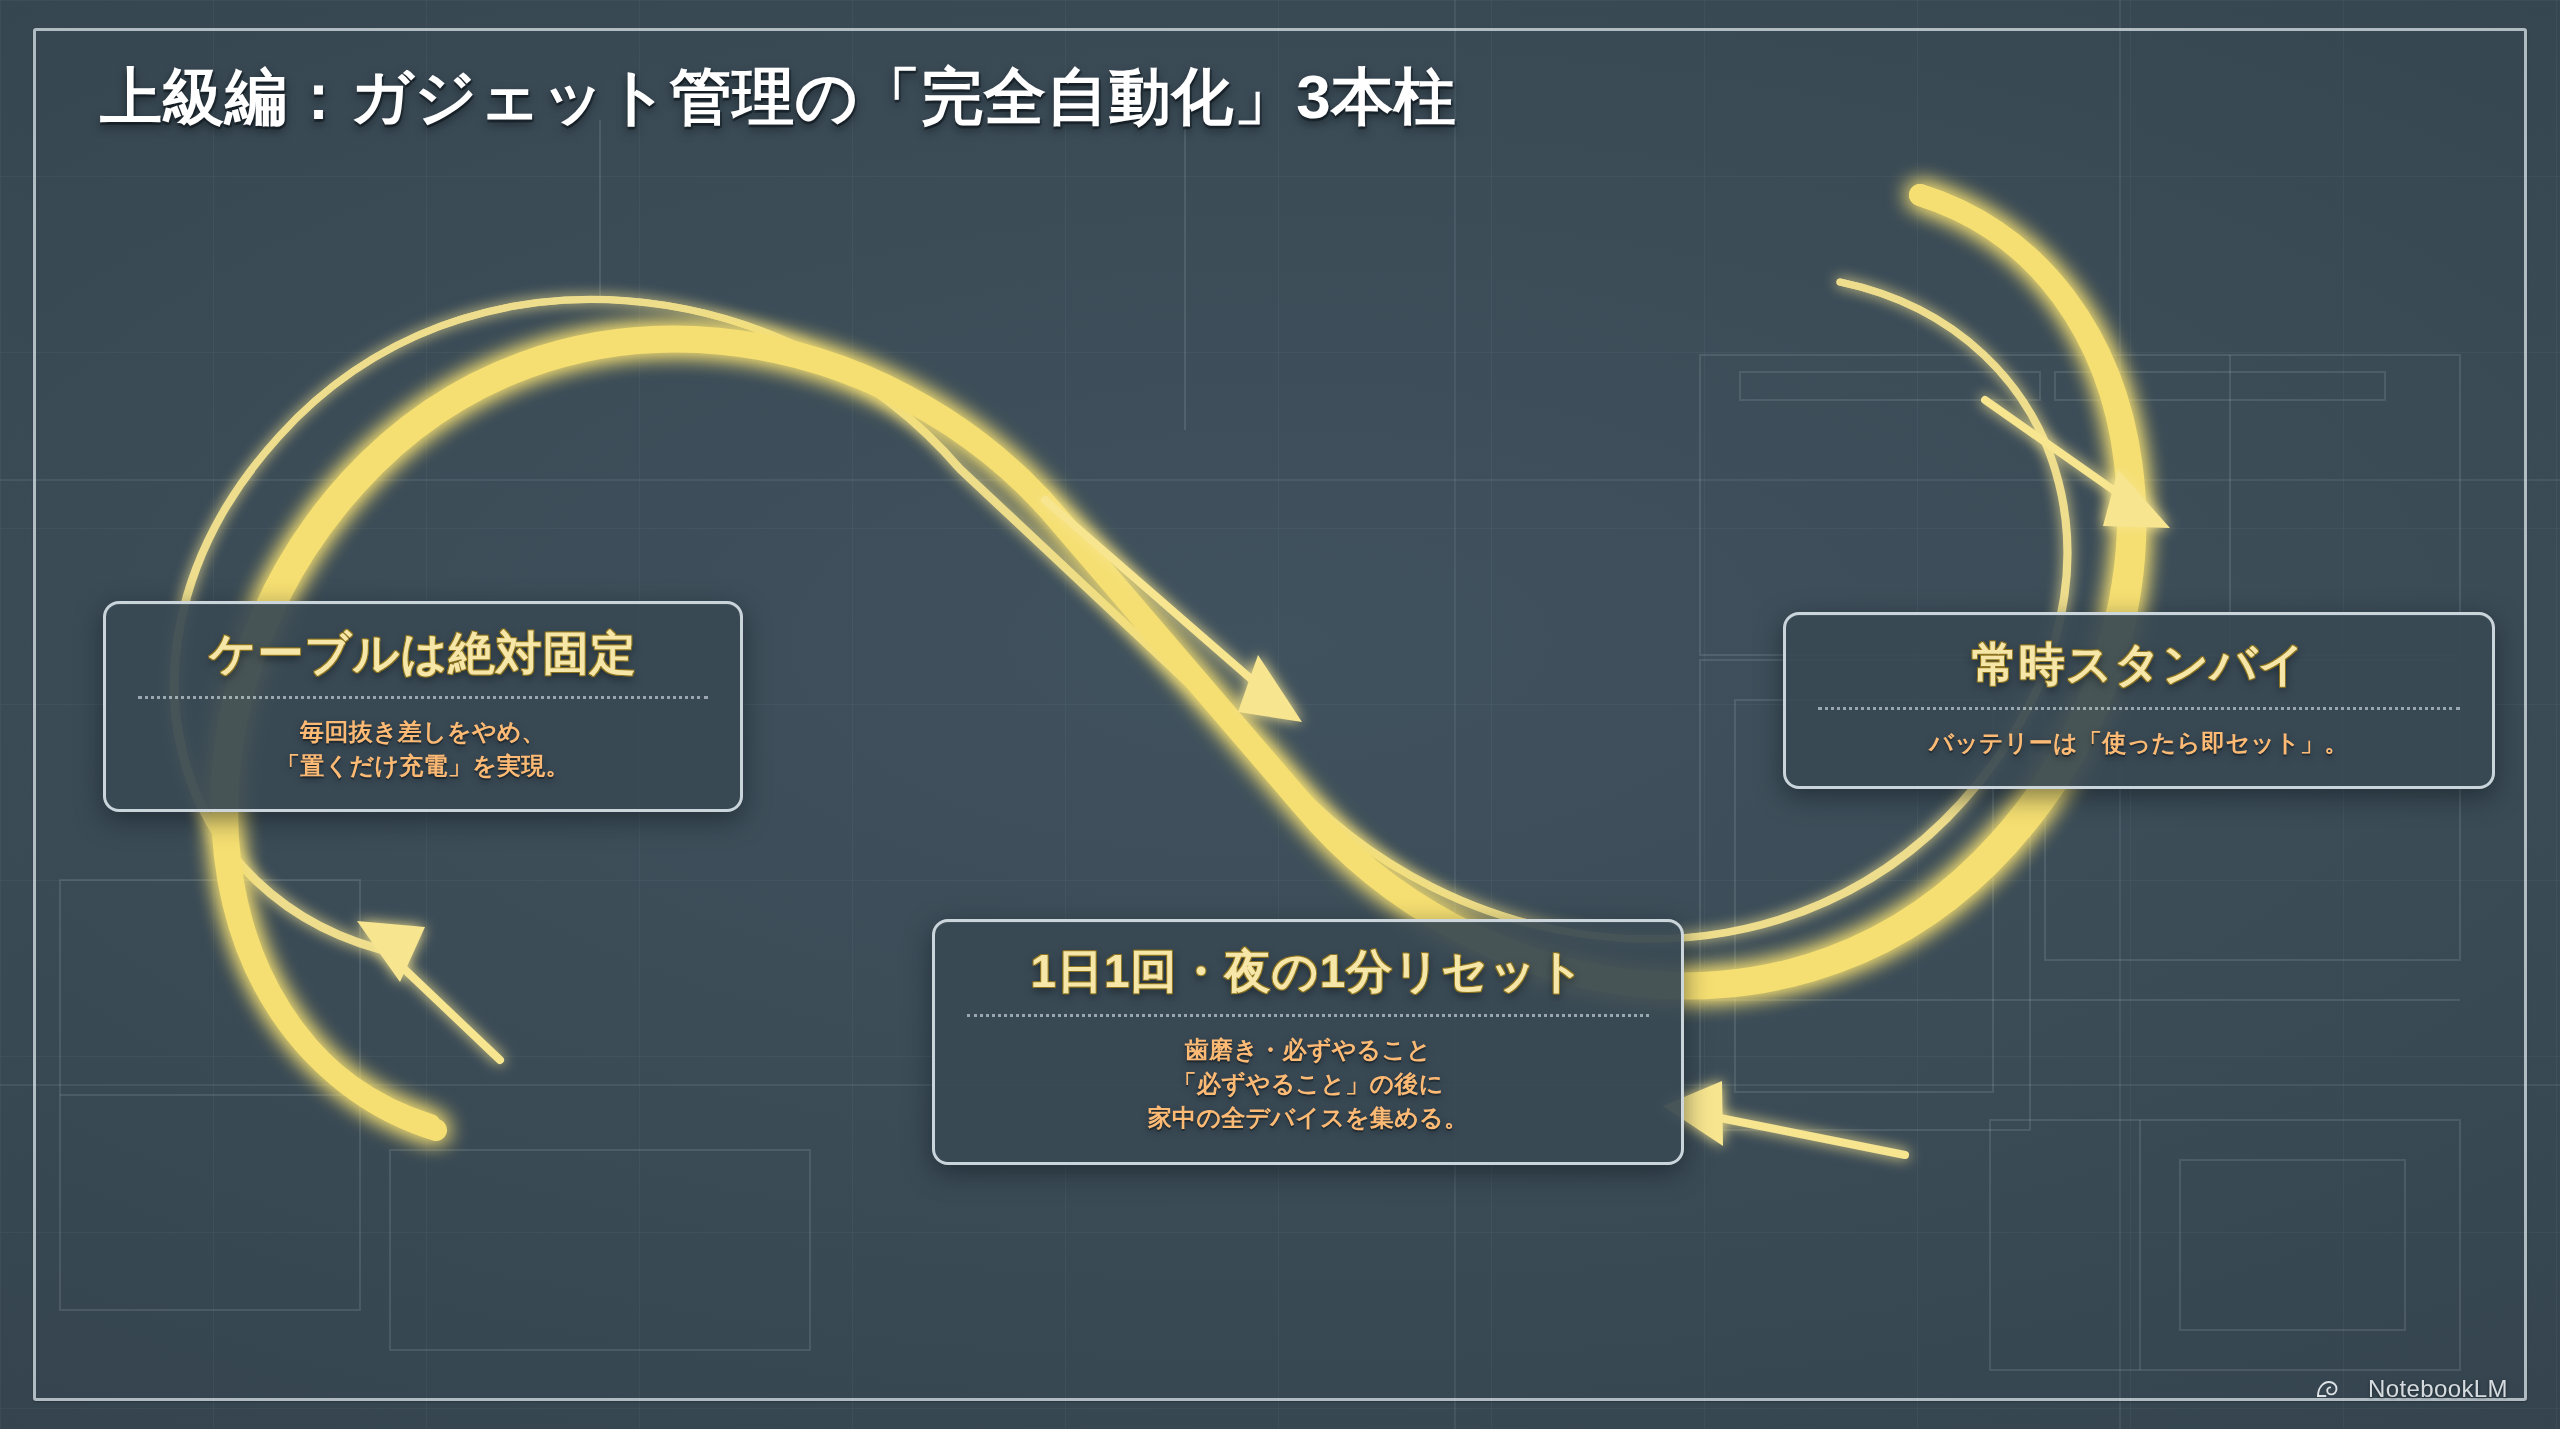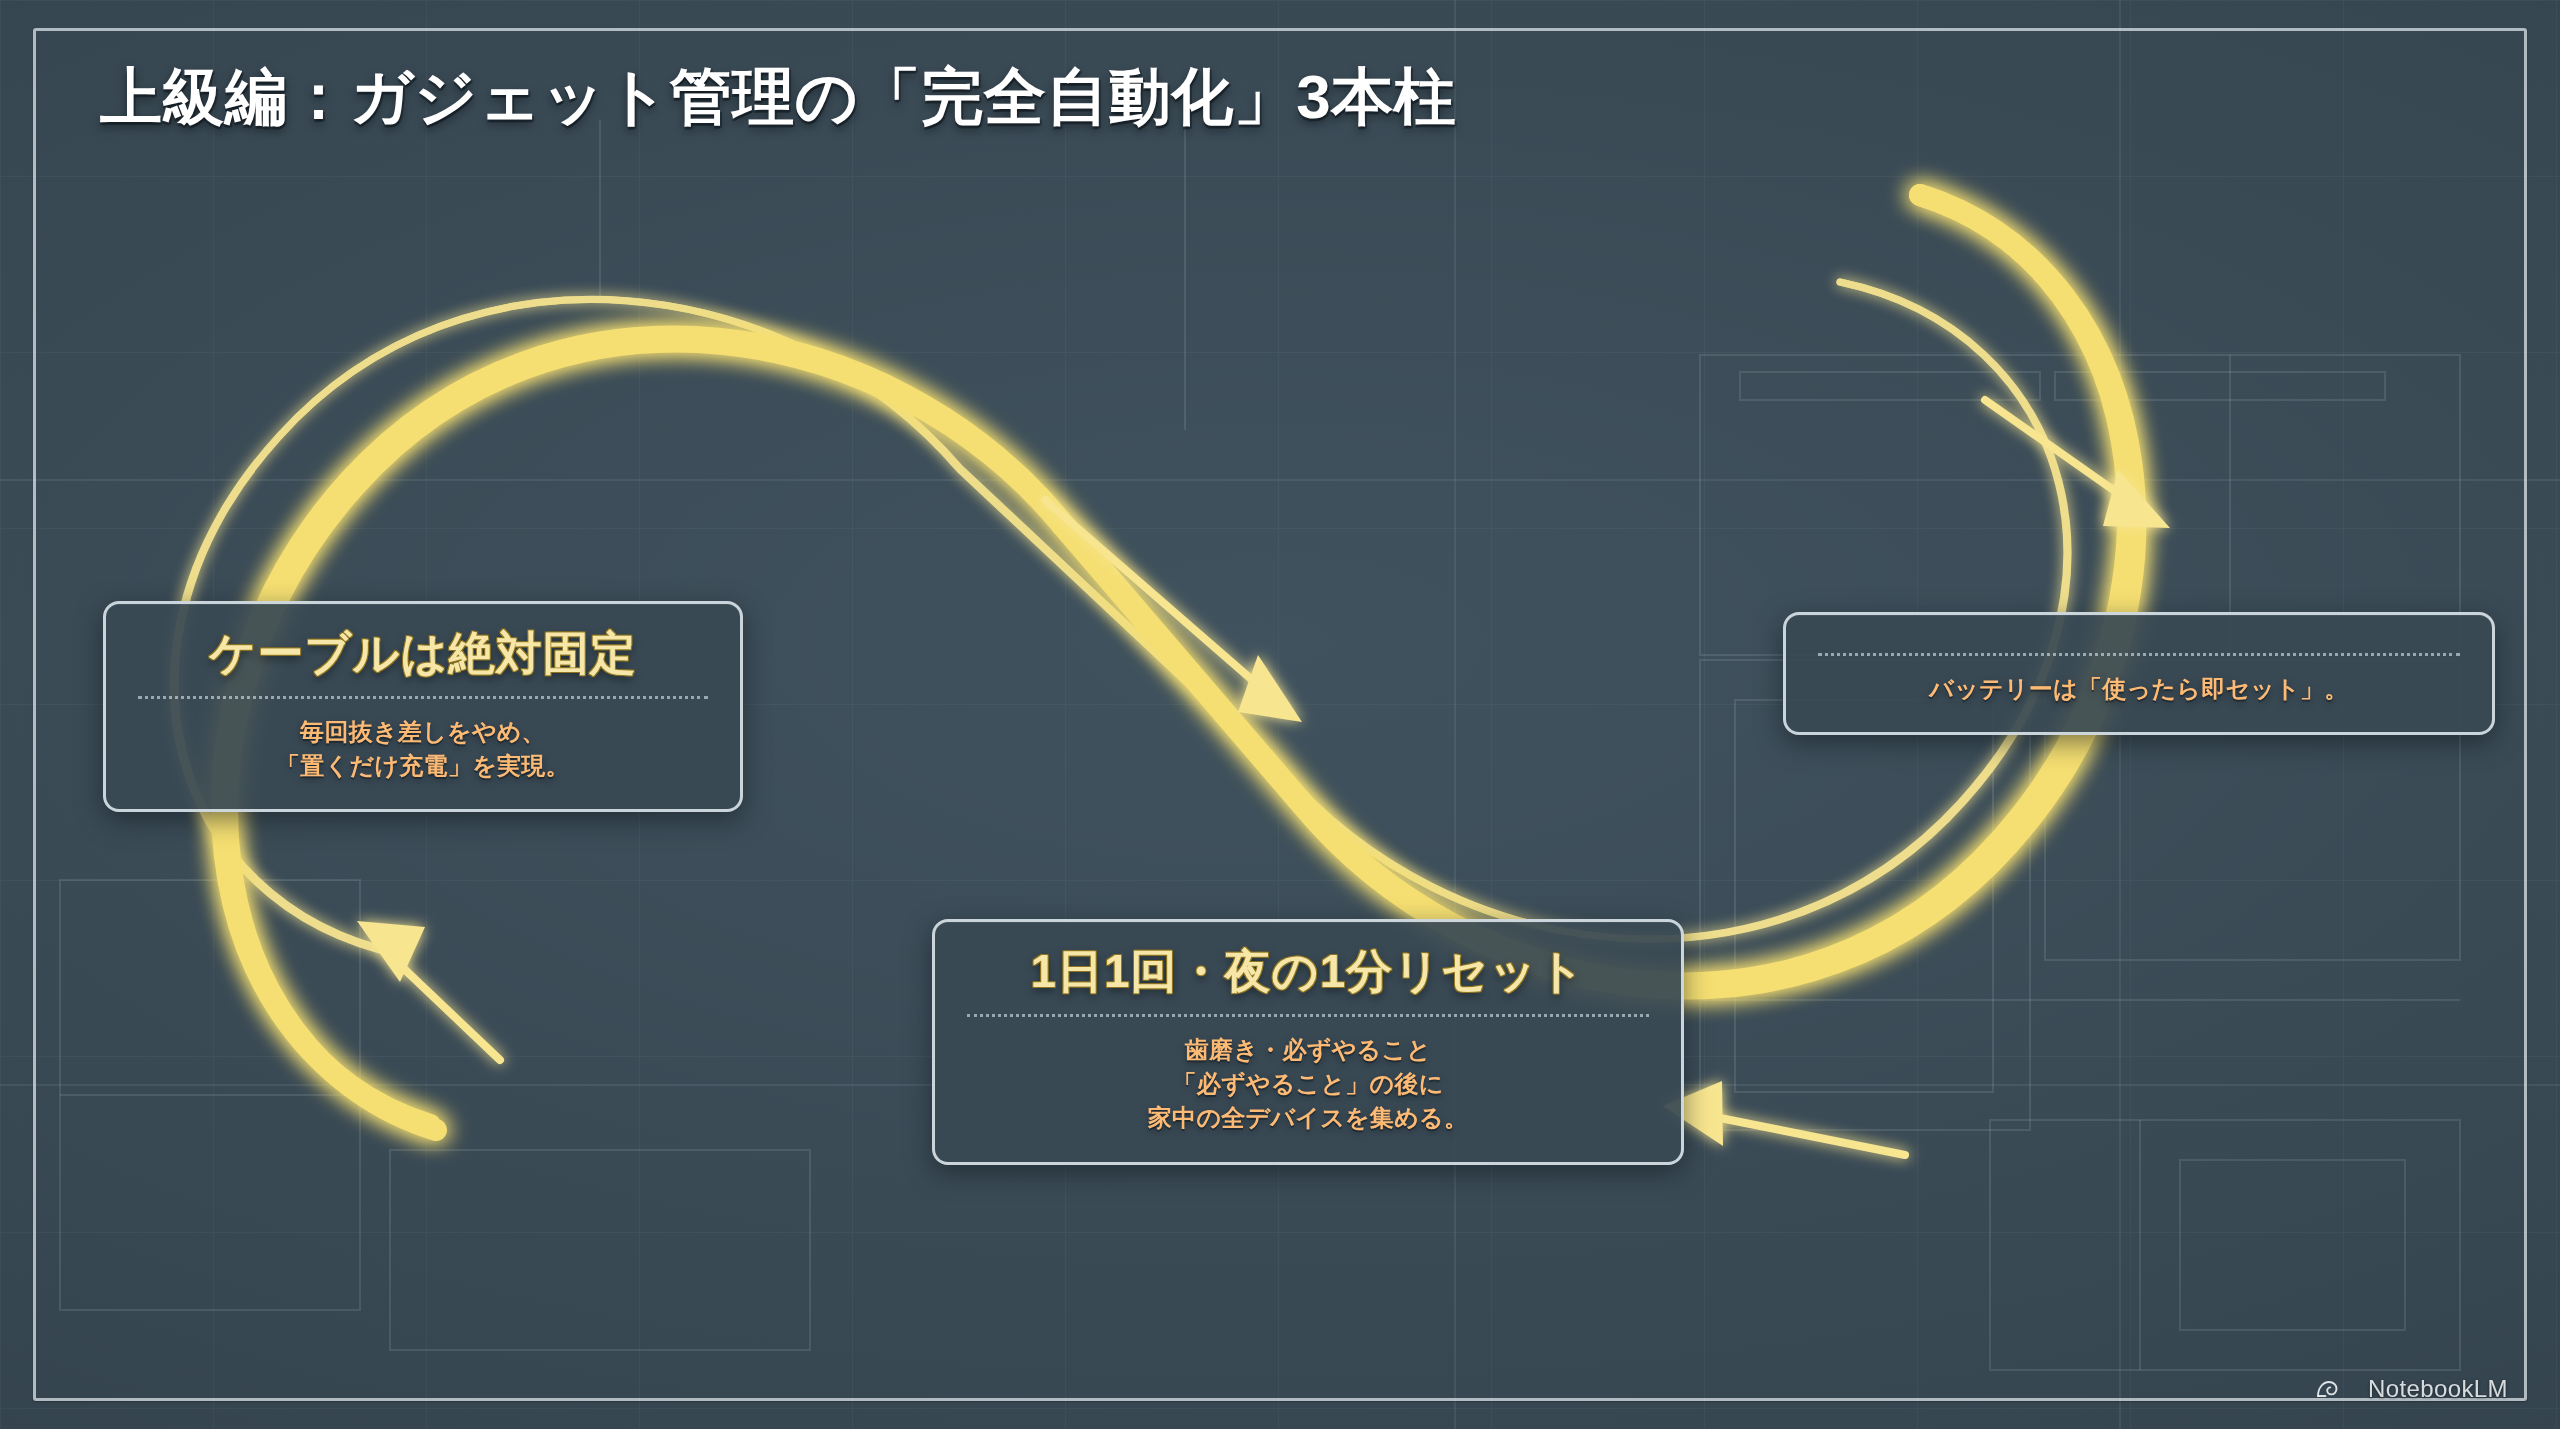--- a/index.html
+++ b/index.html
@@ -266,20 +266,21 @@
     <div class="card-title">1日1回・夜の1分リセット</div>
     <div class="card-divider"></div>
     <div class="card-body">
       <div>歯磨き・必ずやること</div>
       <div>「必ずやること」の後に</div>
       <div>家中の全デバイスを集める。</div>
     </div>
   </div>
 
   <div class="card" id="card-right">
+    <div class="card-title">常時スタンバイ</div>
     <div class="card-divider"></div>
     <div class="card-body">
       <div>バッテリーは「使ったら即セット」。</div>
     </div>
   </div>
 
   <div id="watermark">
     <span>
       <svg width="26" height="26" viewBox="0 0 26 26" fill="none" stroke="rgba(238,243,246,.9)" stroke-width="1.9" stroke-linecap="round">
         <path d="M3 20 C3 12, 8 6, 14 6 C18.5 6, 21.5 9, 21.5 12.7 C21.5 16, 19 18.4, 16.3 18.4 C14 18.4, 12.2 16.7, 12.2 14.6 C12.2 12.8, 13.6 11.4, 15.2 11.4"></path>

